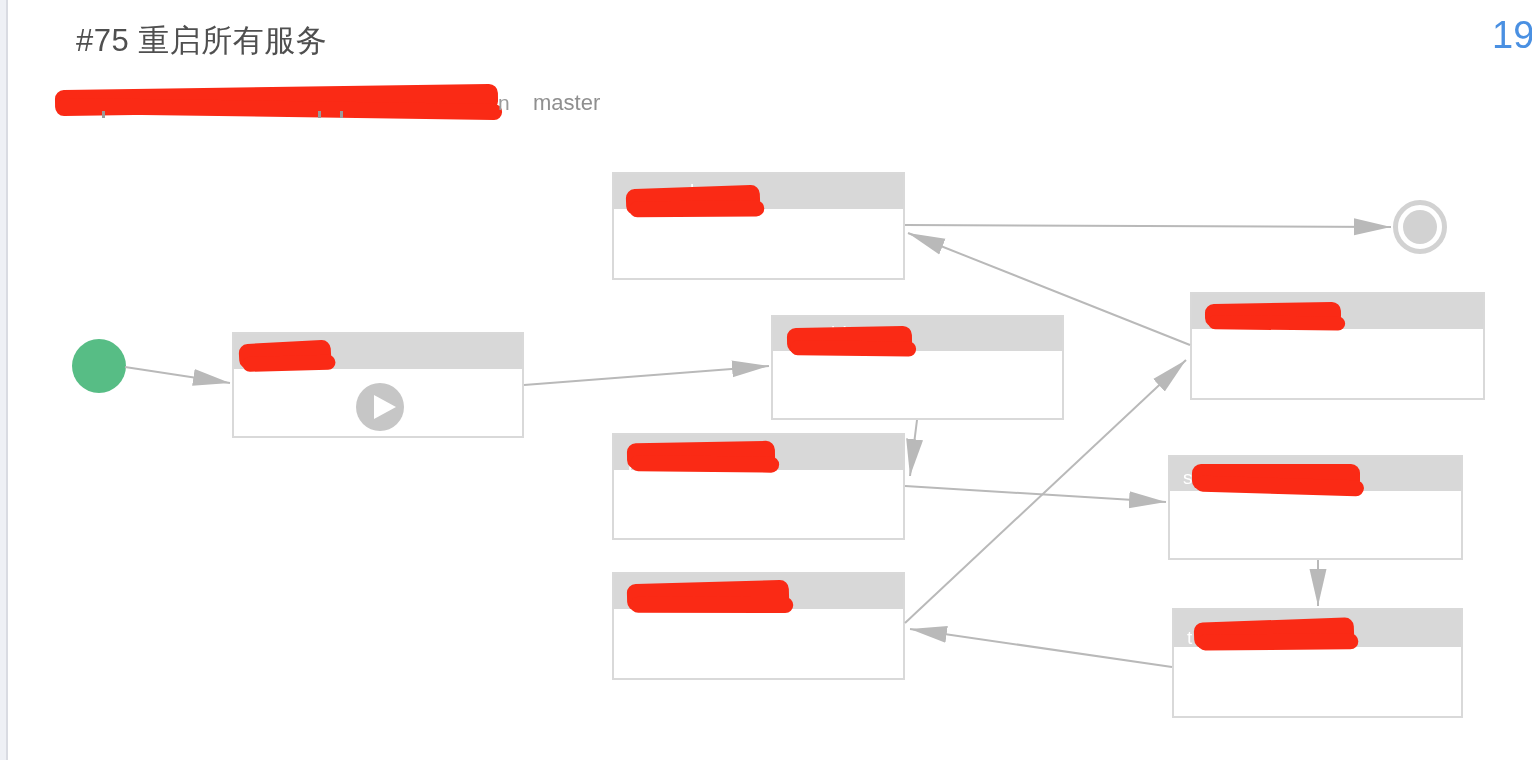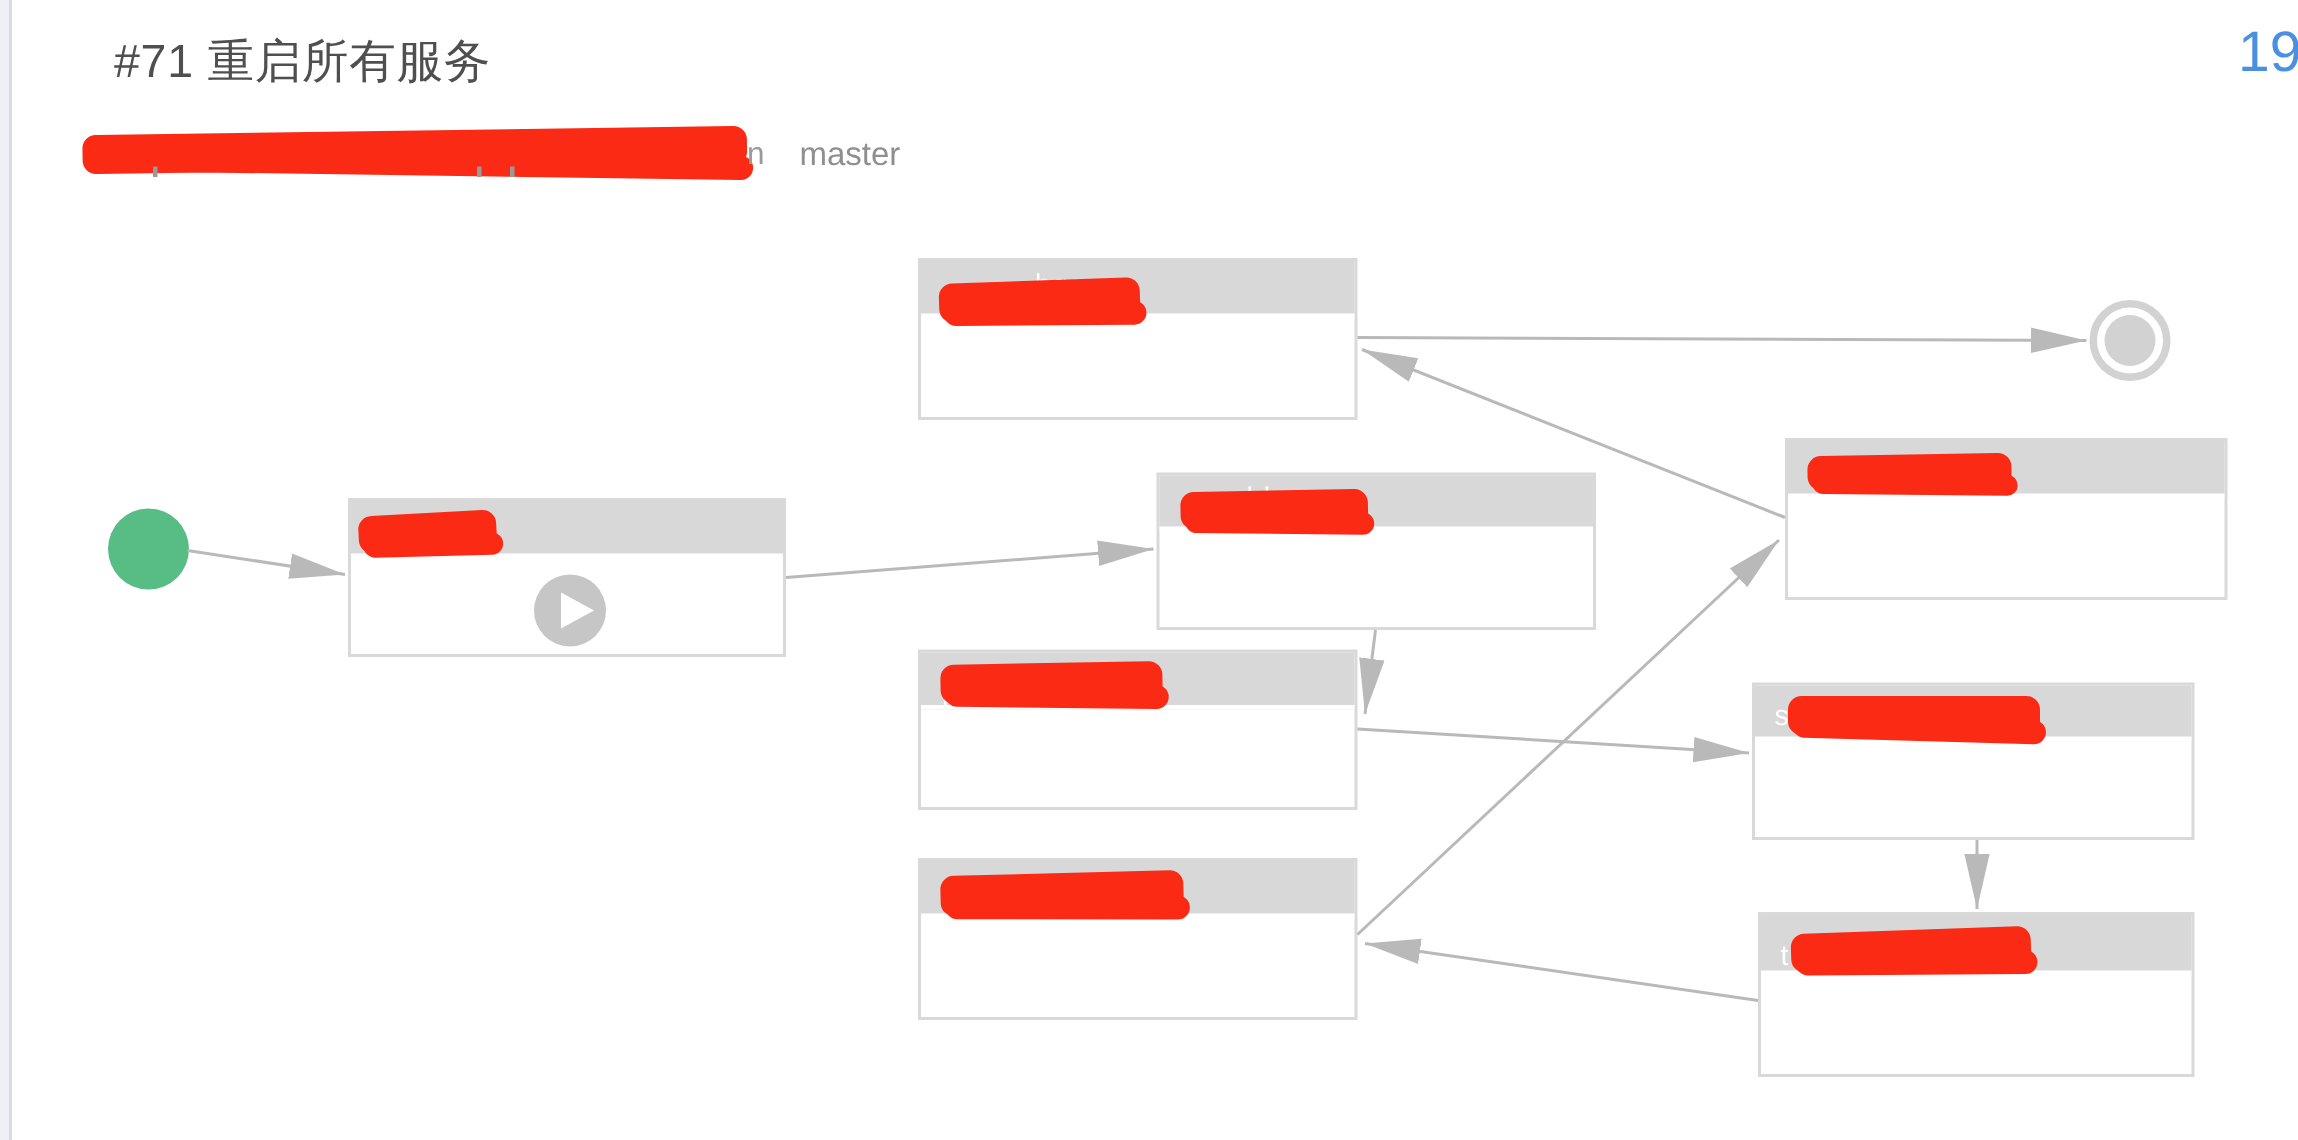--- a/index.html
+++ b/index.html
@@ -70,21 +70,21 @@
   #diagram{position:absolute;left:0;top:0;width:1532px;height:760px;}
   .node{z-index:2;}
   .start-circle,.end-circle{z-index:3;}
 </style>
 </head>
 <body>
 
 <div class="gutter"></div>
 <div class="gutter-line"></div>
 
-<h1 class="page-title">#71 重启所有服务</h1>
+<h1 class="page-title">#75 重启所有服务</h1>
 <div class="build-number">19</div>
 
 <div class="url-row">
   <div class="scribble" style="left:0;top:3px;width:443px;height:26px;transform:rotate(-0.8deg);"></div>
   <span class="url-fragment">n</span>
   <div class="url-descender" style="left:47px;"></div>
   <div class="url-descender" style="left:263px;"></div>
   <div class="url-descender" style="left:285px;"></div>
   <span class="branch-label">master</span>
 </div>

